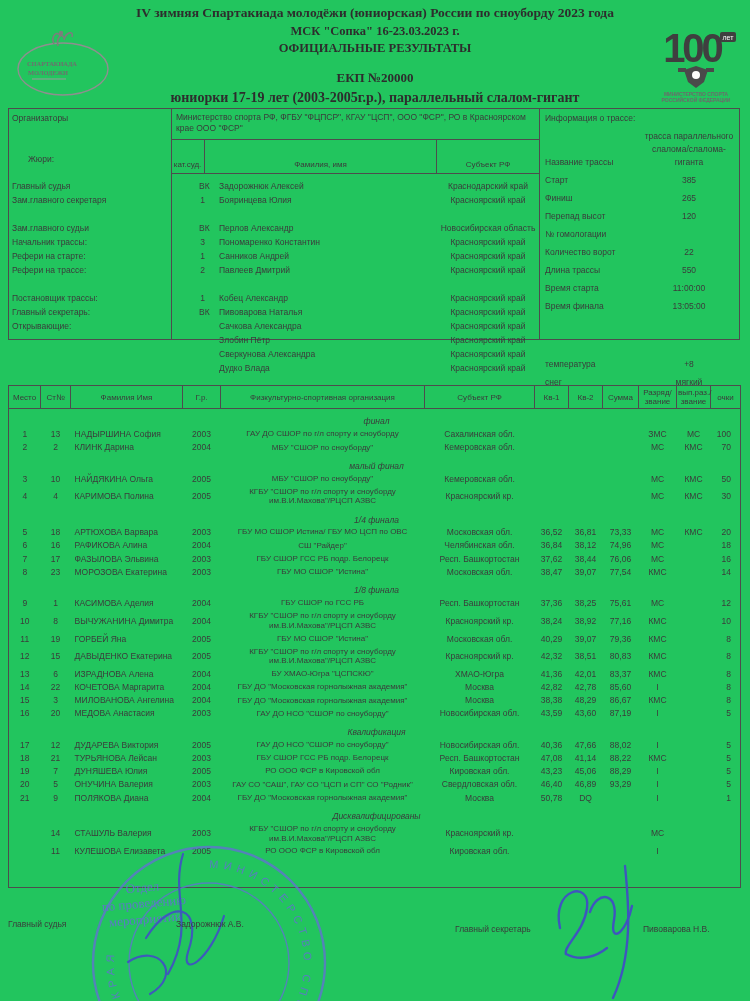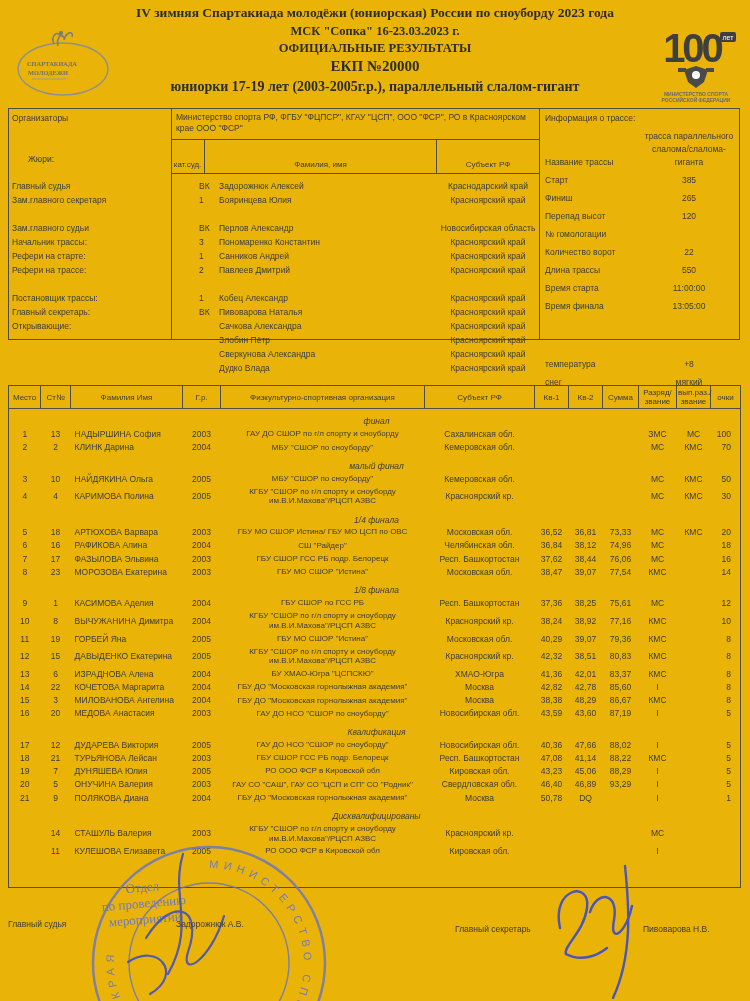--- a/index.html
+++ b/index.html
@@ -1,24 +1,24 @@
 <!DOCTYPE html>
 <html><head>
 <meta charset="utf-8">
 <style>
   html,body{margin:0;padding:0;}
-  .page{position:relative;width:750px;height:1001px;background:#eab308;overflow:hidden;
+  .page{position:relative;width:750px;height:1001px;background:#22c55e;overflow:hidden;
         font-family:"Liberation Sans",sans-serif;color:#3b3b3b;}
   
   .doc-header{position:absolute;top:5px;left:0;width:750px;text-align:center;
               font-family:"Liberation Serif",serif;font-weight:bold;color:#2d2d2d;}
   .t1{font-size:13.5px;}
   .t2{font-size:12.5px;margin-top:3px;}
   .t3{font-size:12.5px;margin-top:2px;}
-  .t4{font-size:15px;margin-top:2px;}
+  .t4{font-size:13px;margin-top:14px;}
   .t5{font-size:14px;margin-top:4px;}
   .logo-left{position:absolute;left:14px;top:24px;}
   .logo-right{position:absolute;left:648px;top:18px;}
   
   .top-box{position:absolute;top:108px;left:8px;width:732px;height:232px;
            border:1.5px solid #4d4d4d;font-size:8.5px;box-sizing:border-box;}
   .tb-left{position:absolute;left:0;top:0;width:530px;height:100%;}
   .tb-vline{position:absolute;left:162px;top:0;bottom:0;width:0;border-left:1px solid #4d4d4d;}
   .row-org{display:grid;grid-template-columns:162px 1fr;}
   .row-org .lbl{padding:4px 3px;}
@@ -26,21 +26,21 @@
   .row-juryhead{display:grid;grid-template-columns:162px 34px 232px 102px;height:34px;}
   .row-juryhead .lbl{padding:14px 3px 0 3px;margin-left:16px;}
   .jh{display:flex;align-items:flex-end;justify-content:center;border-bottom:1px solid #4d4d4d;
       padding-bottom:4px;font-size:8px;}
   .jh-cat{border-right:1px solid #4d4d4d;}
   .jh-name{border-right:1px solid #4d4d4d;}
   #jury-rows{padding-top:5px;}
   .jury-row{display:grid;grid-template-columns:162px 34px 232px 102px;min-height:14px;
             line-height:14px;}
   .jury-role{padding-left:3px;}
-  .jury-cat{text-align:left;padding-left:28px;}
+  .jury-cat{text-align:right;padding-left:28px;}
   .jury-name{padding-left:14px;}
   .jury-region{text-align:center;}
   .tb-right{position:absolute;left:530px;top:0;width:202px;height:100%;
             border-left:1px solid #4d4d4d;box-sizing:border-box;}
   .track-title{padding:4px 0 6px 5px;}
   .track-row{display:grid;grid-template-columns:96px 1fr;align-items:end;
              min-height:16px;line-height:13px;padding:1px 4px 1px 5px;}
   .track-val{text-align:center;}
   .track-row:nth-child(10){margin-top:40px;}
   

